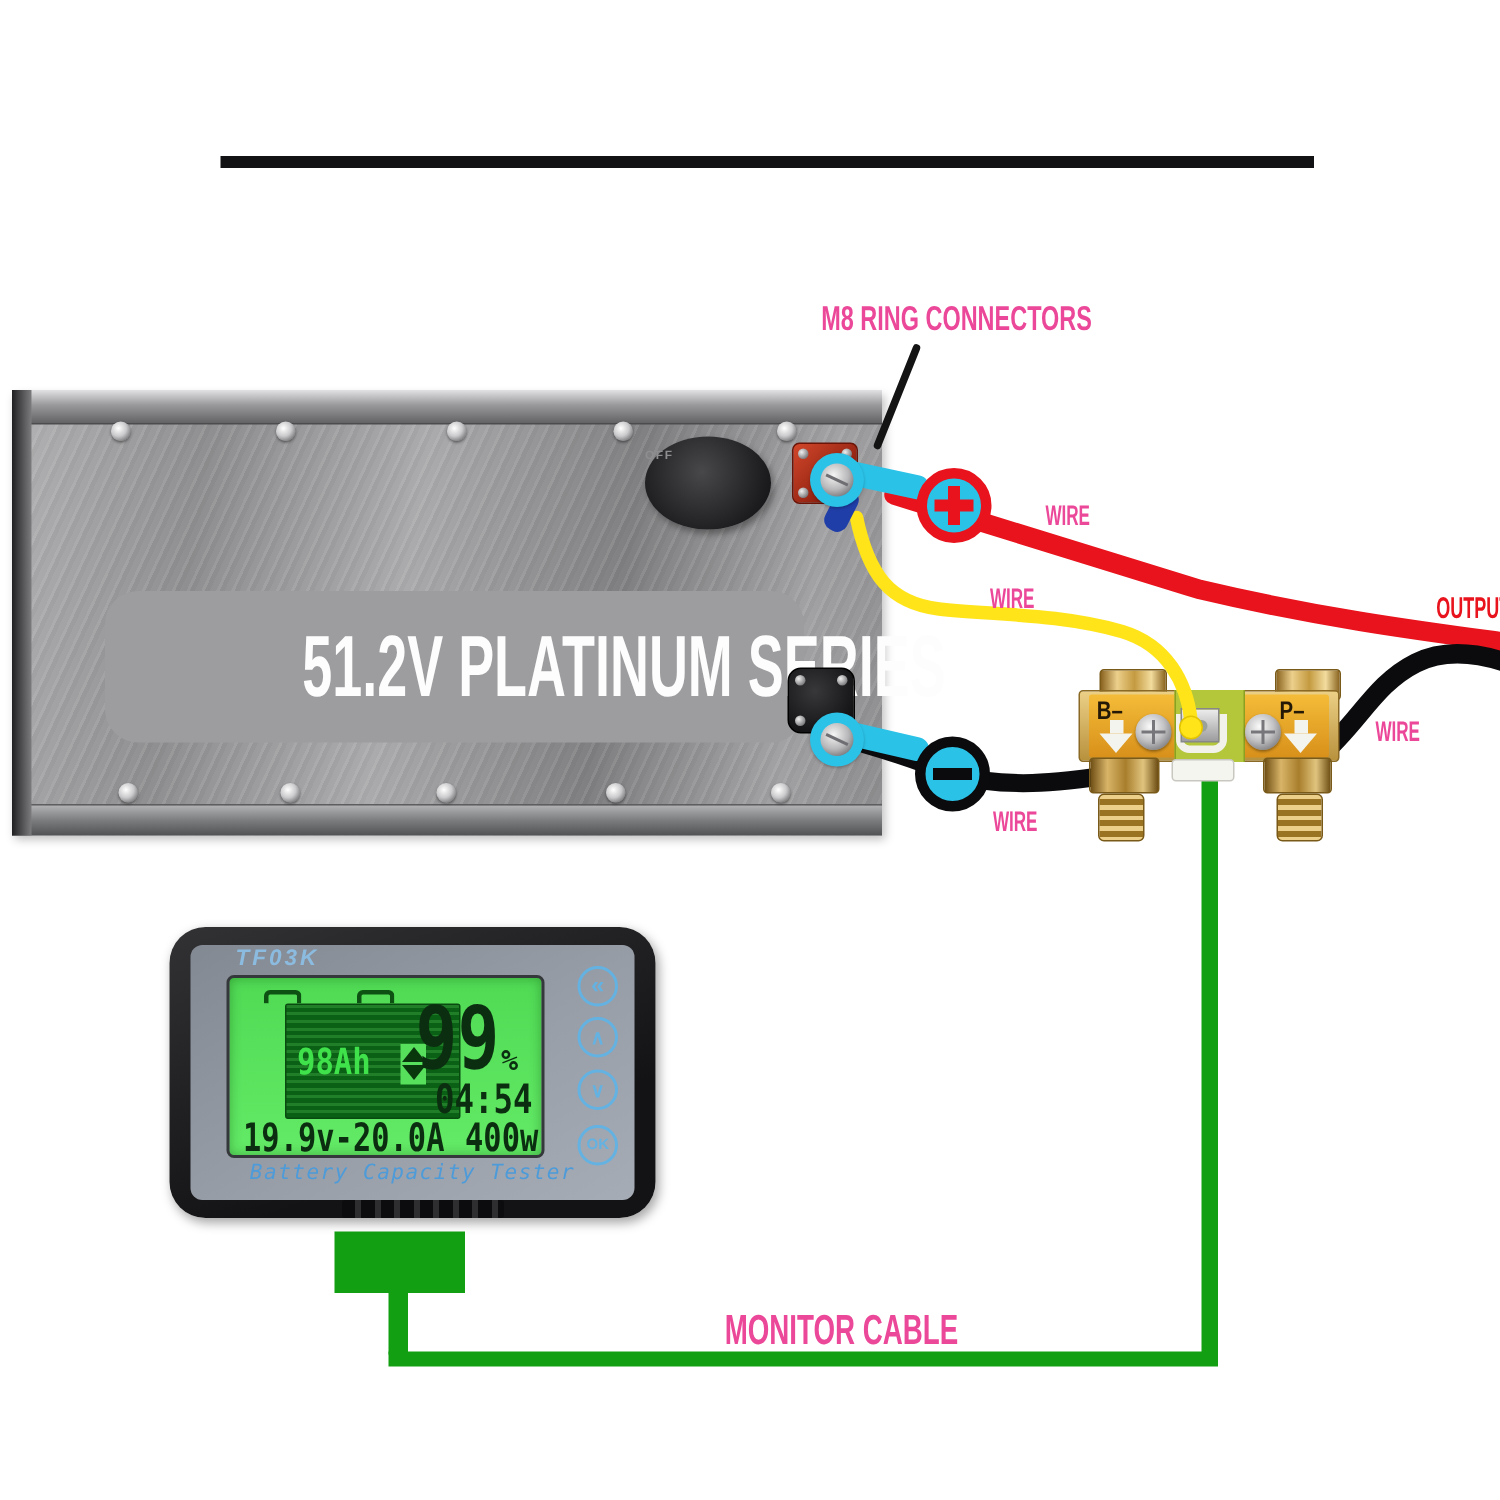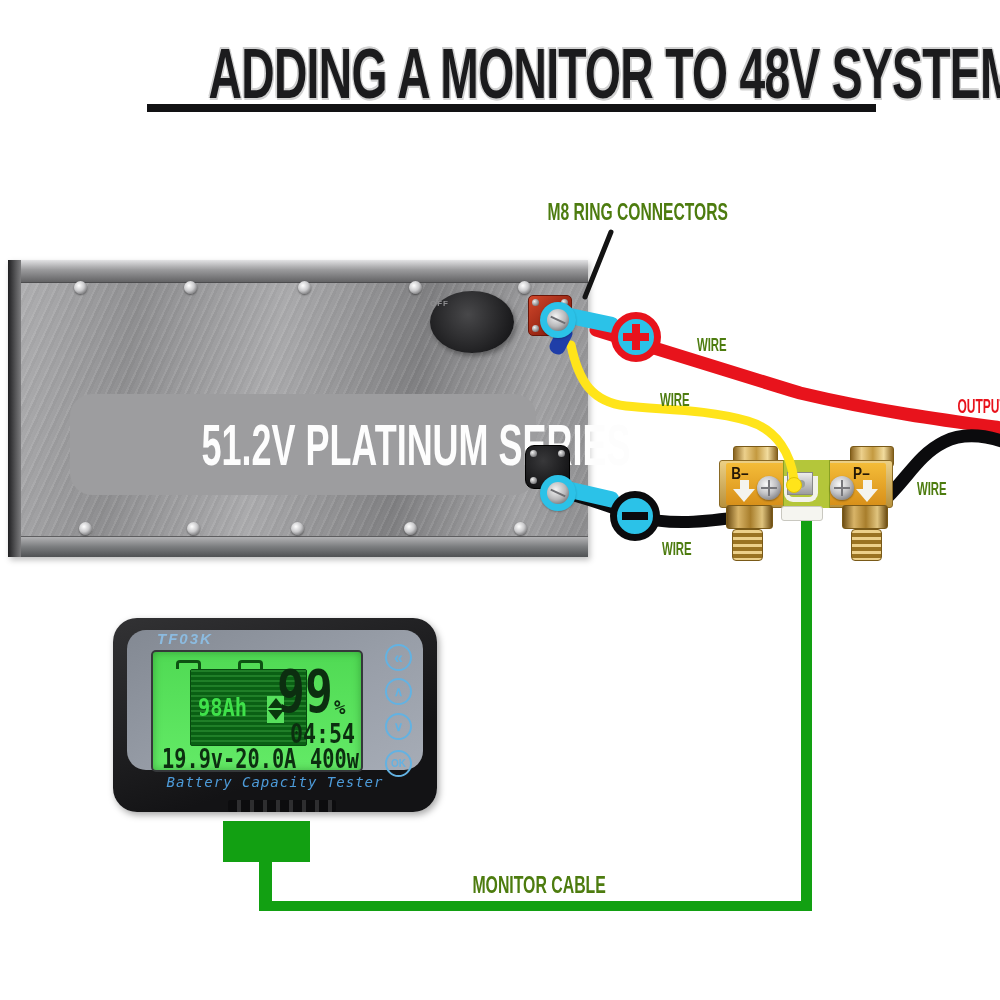--- a/index.html
+++ b/index.html
@@ -1,20 +1,20 @@
 <!DOCTYPE html>
 <html><head>
 <meta charset="utf-8">
 <style>
   * { margin:0; padding:0; box-sizing:border-box; }
   body { background:#fff; font-family:"Liberation Sans", sans-serif; }
   #canvas { position:relative; width:1000px; height:1000px; background:#fff; overflow:hidden; }
   .abs { position:absolute; }
   .cond { display:inline-block; transform:scaleX(0.64); transform-origin:center; white-space:nowrap; }
-  .lbl { font-weight:bold; color:#4d7c0f; text-align:center; }
+  .lbl { font-weight:bold; color:#ec4899; text-align:center; }
 
   
   #title { left:0; top:34px; width:1000px; text-align:center; }
   #title .cond {
     font-size:70px; font-weight:bold; color:#1b1b1d; letter-spacing:-1px; transform:scaleX(0.66);
     text-shadow: 2px 0 0 #d2d2d2, -2px 0 0 #d2d2d2, 0 2px 0 #d2d2d2, 0 -2px 0 #d2d2d2,
                  2px 2px 0 #d2d2d2, -2px -2px 0 #d2d2d2;
   }
   #title-underline { left:147px; top:104px; width:729px; height:8px; background:#121214; }
 
@@ -95,21 +95,21 @@
   #shunt-terminal { left:72px; top:29px; width:26px; height:23px; border:1px solid #888;
     background:linear-gradient(#ececec,#9c9c9e); }
   #shunt-terminal i { position:absolute; left:9px; top:7px; width:8px; height:8px; border-radius:50%; background:#9aa09a; }
   #shunt-connector { left:66px; top:63px; width:42px; height:15px; background:#f5f5f0; border:1px solid #c9c8c0; border-radius:3px; }
   .bolt-thread { width:31px; height:32px; border-radius:4px;
     background:repeating-linear-gradient(180deg,#ecd08a 0 3px,#9a7322 3px 7px); border:1px solid #7a5a18; }
 
   
   #monitor { left:113px; top:618px; width:324px; height:194px; border-radius:24px;
     background:linear-gradient(160deg,#323234,#131315 70%); box-shadow:2px 3px 7px rgba(0,0,0,0.35); }
-  #monitor-panel { left:14px; top:12px; width:296px; height:140px; border-radius:19px;
+  #monitor-panel { left:14px; top:12px; width:296px; height:170px; border-radius:8px;
     background:linear-gradient(150deg,#83899399%, #83 0) ; background:linear-gradient(150deg,#838993,#989ea8 55%,#a6acb6); }
   #brand { left:30px; top:0px; font-size:15px; font-weight:bold; font-style:italic; color:rgba(140,190,228,0.95); letter-spacing:2px; }
   #lcd { left:24px; top:20px; width:212px; height:122px; border-radius:5px; border:2px solid #35383a;
     background:linear-gradient(#50da54,#63ea66); box-shadow:inset 0 0 8px rgba(0,60,0,0.35); }
   .lcd-mono { font-family:"DejaVu Sans Mono", monospace; font-weight:bold; color:#0c2e10; }
   .batt-term { width:25px; height:9px; border:3px solid #0d5212; border-bottom:none; border-radius:4px 4px 0 0; }
   #batt-body { left:13px; top:17px; width:117px; height:77px; border-radius:2px; border:1px solid #084a10; background:#0a6014;margin-left:24px; }
   #batt-body .stripes { left:0; top:0; right:0; bottom:0;
     background:repeating-linear-gradient(180deg, rgba(110,235,110,0.22) 0 2px, transparent 2px 5px); }
   #cap-text { left:7px; top:24px; font-size:24px; transform:scaleX(0.85); transform-origin:left; color:#3fe24a; }
@@ -133,33 +133,30 @@
     background:repeating-linear-gradient(90deg,#0c0c0e 0 9px,#2e2e30 9px 13px); }
 
   
   #m8-label { left:505px; top:199px; width:260px; font-size:23px; }
   #wire-top { left:672px; top:334px; width:80px; font-size:19px; }
   #wire-mid { left:635px; top:389px; width:80px; font-size:19px; }
   #wire-out { left:892px; top:478px; width:80px; font-size:19px; }
   #wire-bot { left:637px; top:538px; width:80px; font-size:19px; }
   #output-label { left:941px; top:395px; width:62px; font-size:20px; color:#e8131c; }
   #monitor-label { left:135px; top:587px; width:280px; font-size:28px; }
-  #cable-label { left:399px; top:871px; width:280px; font-size:24px; }
+  #cable-label { left:399px; top:871px; width:280px; font-size:28px;text-align:right; }
 
   svg.overlay { position:absolute; left:0; top:0; pointer-events:none; }
   .z1{z-index:1}.z2{z-index:2}.z3{z-index:3}.z4{z-index:4}.z5{z-index:5}.z6{z-index:6}.z7{z-index:7}
 </style>
 </head>
 <body>
 
 <div id="canvas">
 
-  <div class="abs z7" id="title">
-    <span class="cond">ADDING A MONITOR TO 48V SYSTEM</span>
-  </div>
   <div class="abs z7" id="title-underline"></div>
 
   <div class="abs z1" id="battery">
     <div class="abs texture"></div>
     <div class="abs top-rail"></div>
     <div class="abs bottom-rail"></div>
     <div class="abs left-edge"></div>
     <div class="abs screw" style="left:66px;top:21px"></div>
     <div class="abs screw" style="left:176px;top:21px"></div>
     <div class="abs screw" style="left:290px;top:21px"></div>

